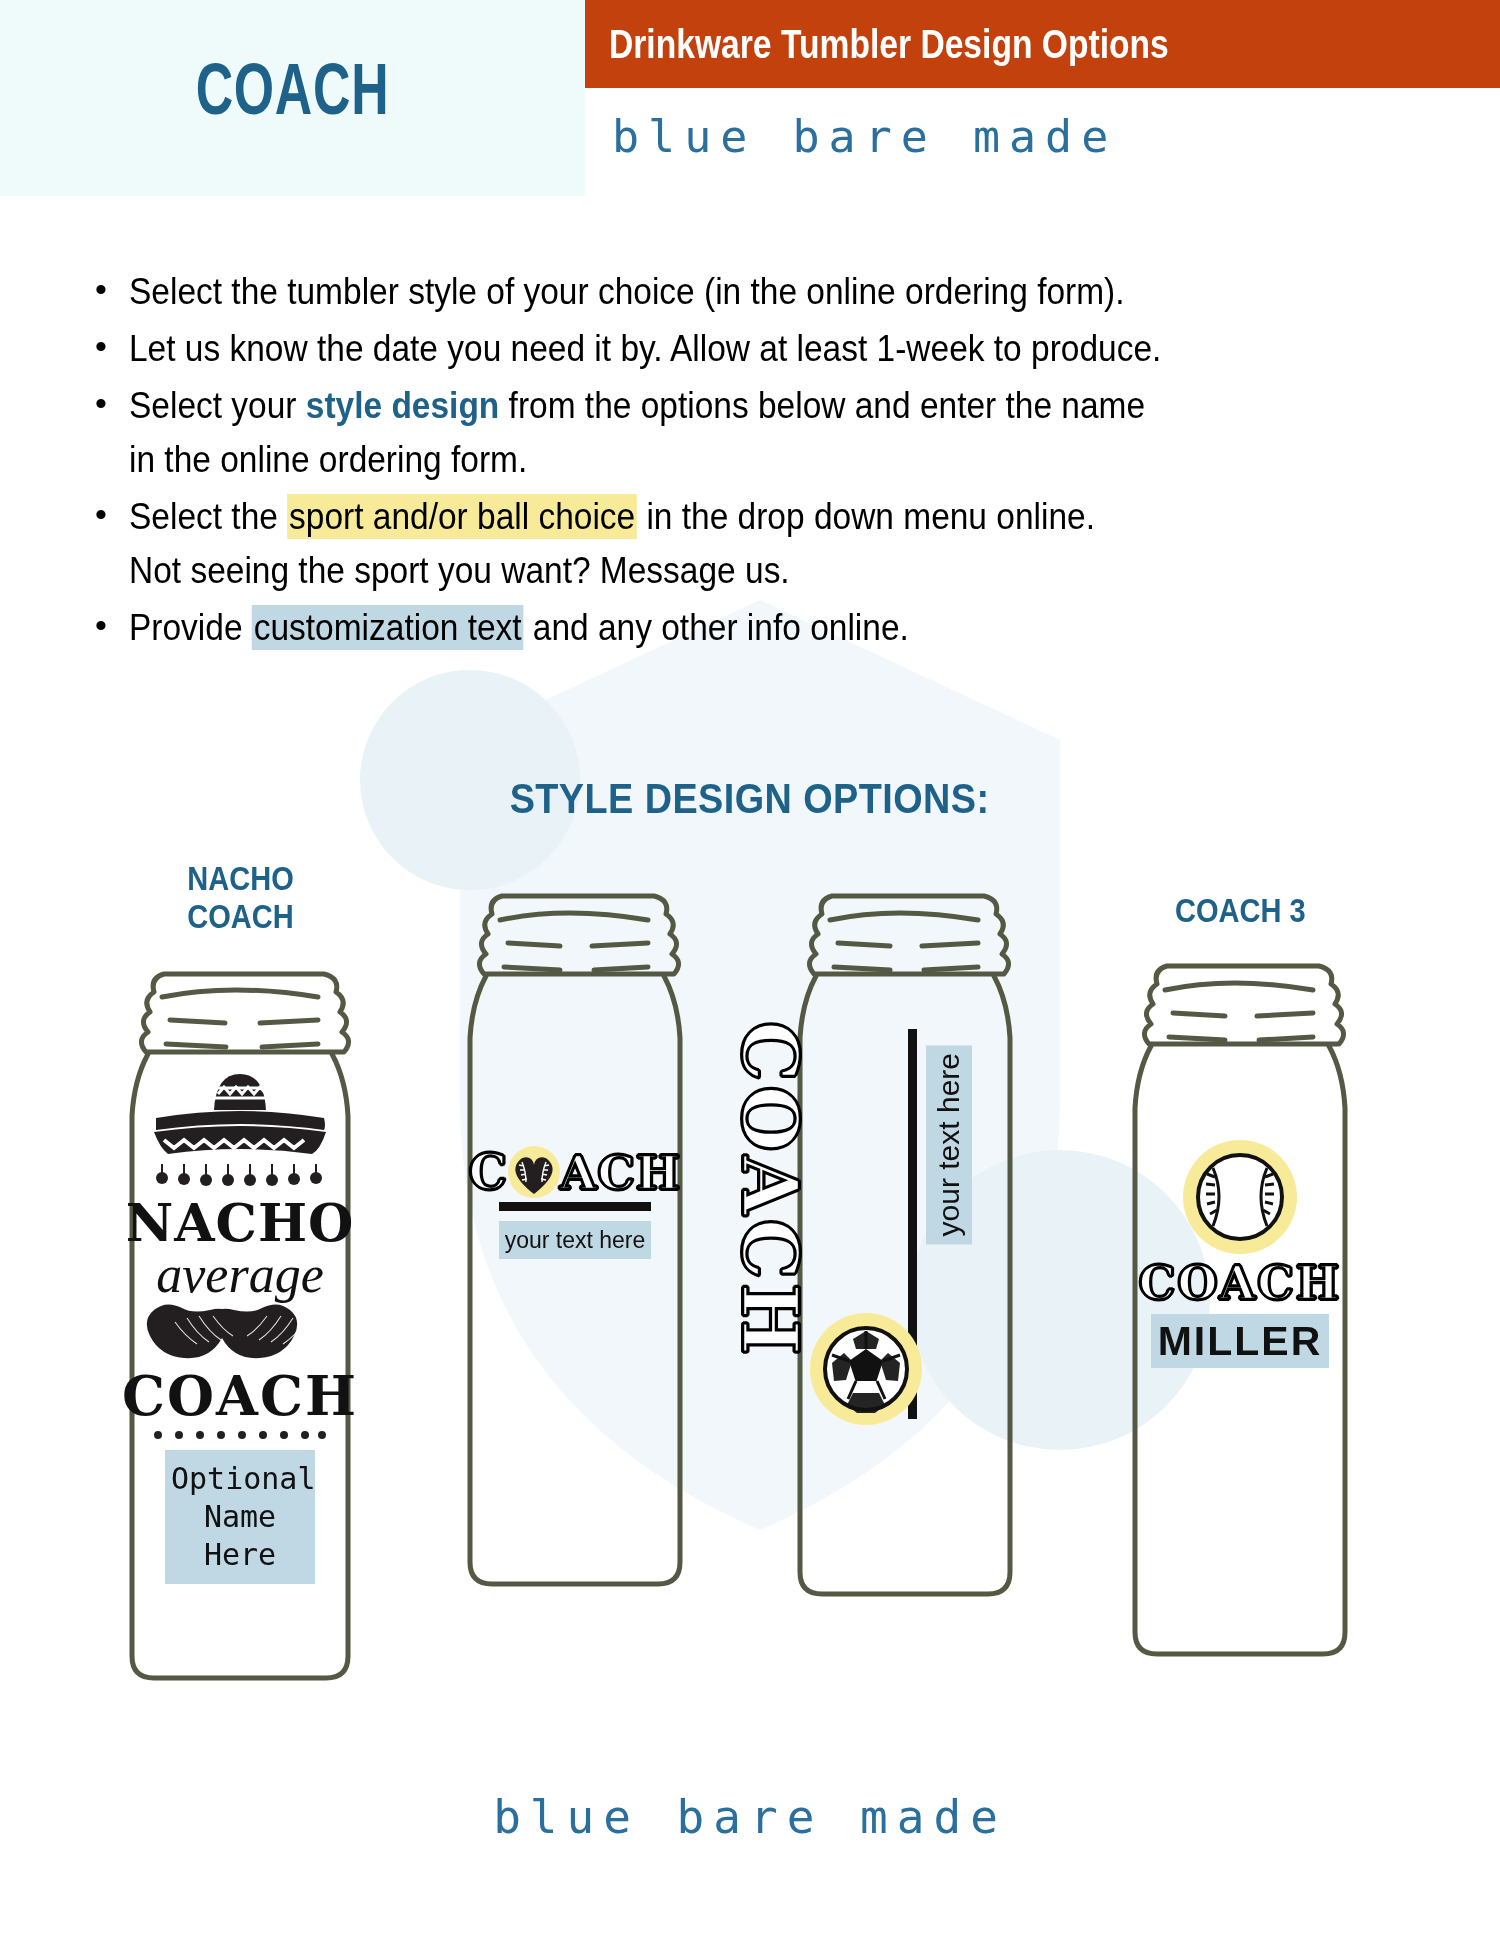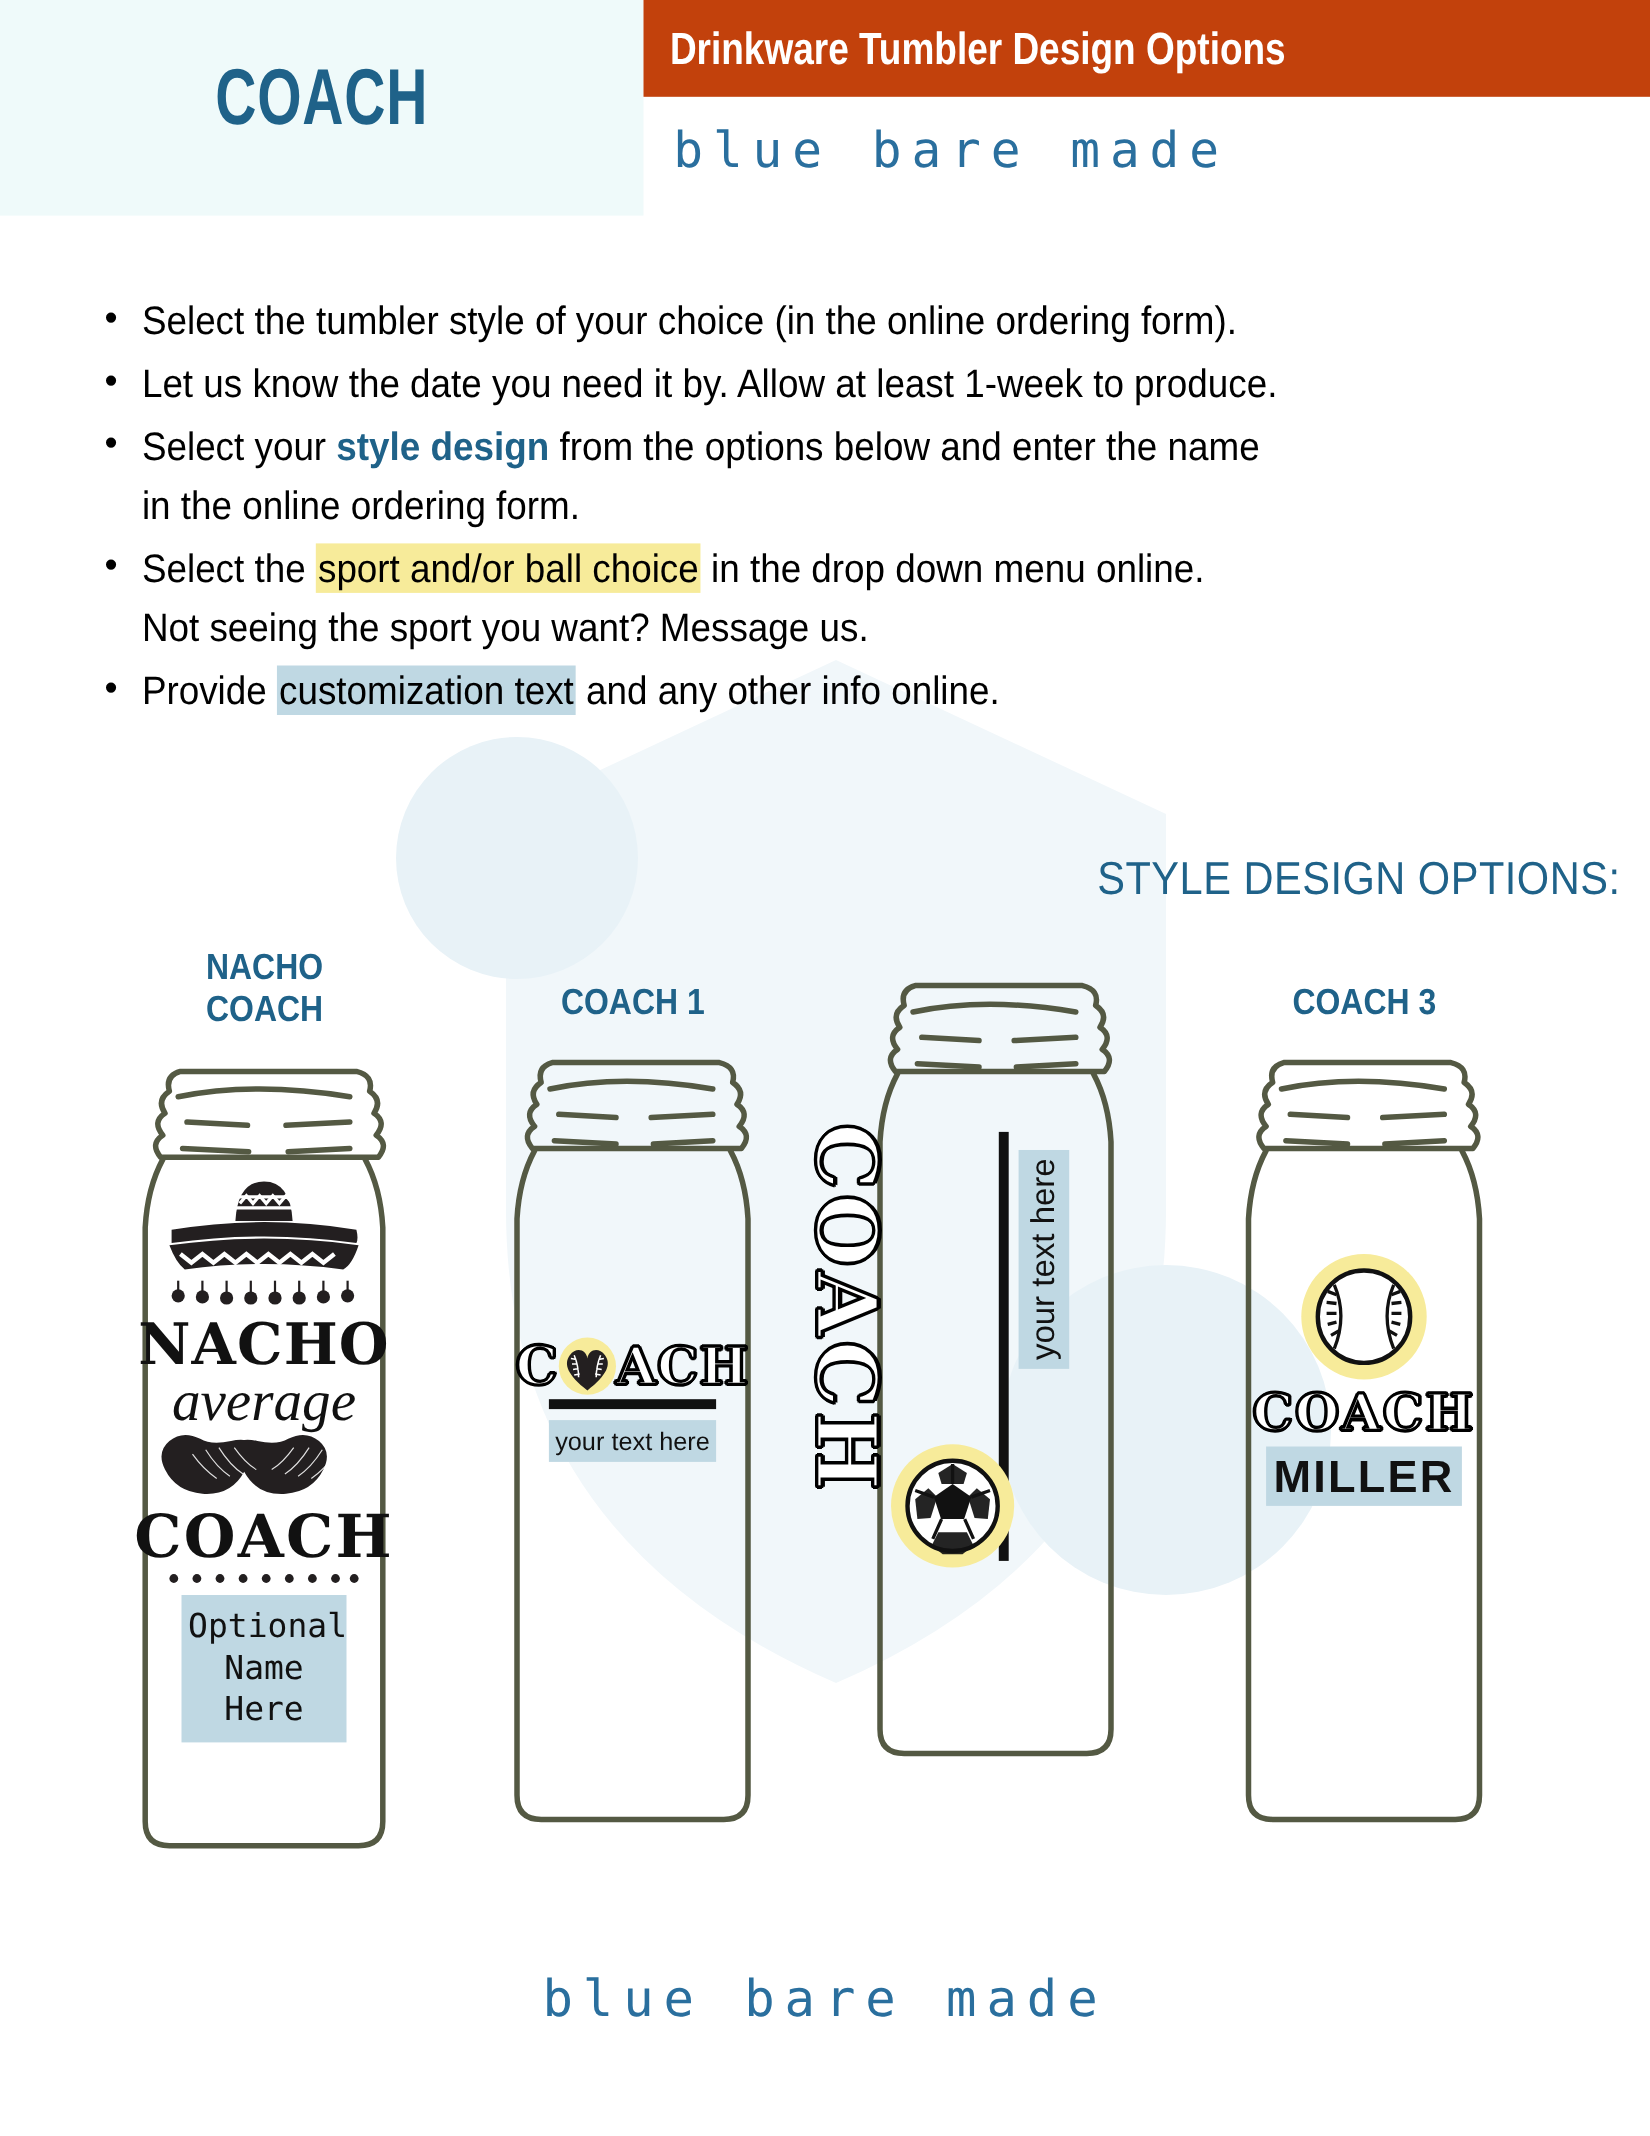--- a/index.html
+++ b/index.html
@@ -69,22 +69,22 @@
     transform:scaleX(0.93); transform-origin:left center;
     white-space:nowrap;
   }
   .hl-yellow { background:#f7eb9a; padding:2px 2px; }
   .hl-blue   { background:#bfd8e3; padding:2px 2px; }
   .kw-blue   { color:#1f6289; font-weight:bold; }
 
   
   #section-heading {
     position:absolute; top:775px; left:0; width:1500px;
-    text-align:right; z-index:2;
-    color:#1f6289; font-weight:normal; font-size:42px;
+    text-align:center; z-index:2;
+    color:#1f6289; font-weight:bold; font-size:42px;
     letter-spacing:0.5px;
   }
   #section-heading span { display:inline-block; transform:scaleX(0.9); }
 
   
   #jars {
     position:absolute; top:860px; left:0; width:1500px; height:900px;
     z-index:2;
   }
   .jar-col { position:absolute; top:0; width:300px; }
@@ -269,23 +269,20 @@
         </svg>
         <div class="txtbox-blue" style="width:150px;padding:10px 6px;margin-top:8px;font-size:30px;line-height:38px;">
           <div>Optional</div>
           <div>Name Here</div>
         </div>
       </div>
     </div>
   </div>
 
   <div class="jar-col" style="left:425px;">
-    <div class="jar-label" style="padding-top:32px;">
-      <span>COACH 1</span>
-    </div>
     <div class="jar-wrap" style="height:720px;margin-top:26px;">
       <svg width="250" height="720" viewBox="0 0 250 720" style="position:absolute;left:25px;top:0;">
         <g fill="none" stroke="#545943" stroke-width="5" stroke-linecap="round" stroke-linejoin="round">
           <path d="M34 88 q-10 -12 2 -20 q-10 -12 2 -20 q-8 -12 4 -20 q-4 -14 10 -18 l152 0 q16 4 12 18 q12 8 4 20 q12 8 2 20 q12 8 2 20 z"></path>
           <path d="M50 34 q66 -14 148 0"></path>
           <path d="M58 57 l52 3 M142 60 l56 -3"></path>
           <path d="M54 81 l56 3 M144 84 l54 -3"></path>
           <path d="M36 90 q-14 26 -16 62 l0 524 q0 22 22 22 l166 0 q22 0 22 -22 l0 -524 q-2 -36 -16 -62"></path>
         </g>
       </svg>

